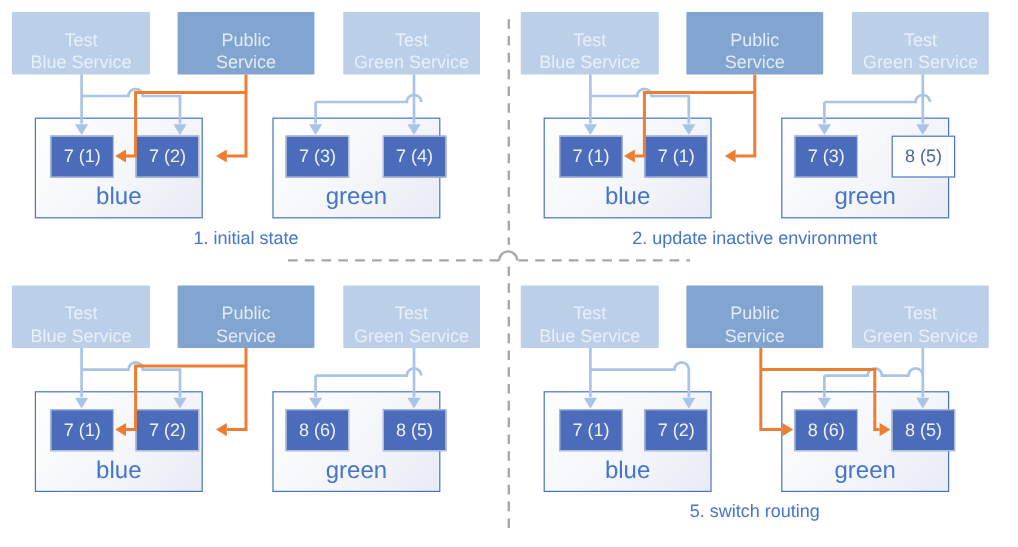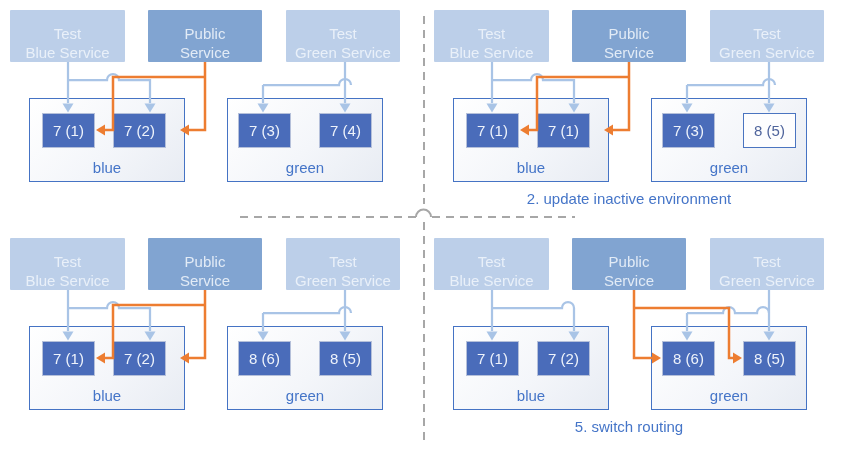--- a/index.html
+++ b/index.html
@@ -20,29 +20,29 @@
     text-align:center;font-size:15px;line-height:1.28;
     white-space:pre-line;border-radius:1px;
   }
   .svc-light{background:#bccfe9;color:#e9f0f9;}
   .svc-mid{background:#81a4d1;color:#e2ebf6;}
   .svc-1{left:10px;width:115px;}
   .svc-2{left:148px;width:114px;}
   .svc-3{left:286px;width:114px;}
 
   .env{
-    position:absolute;top:98px;width:156px;height:84px;
+    position:absolute;top:98px;width:140px;height:84px;
     border:1.5px solid #4573c4;box-sizing:border-box;
     background:linear-gradient(135deg,#ffffff 0%,#f4f6fa 55%,#e8ecf3 100%);
   }
   .env-blue{left:29px;}
   .env-green{left:227px;}
   .env-label{
     position:absolute;left:0;right:0;bottom:5px;
-    text-align:center;font-size:15px;color:#4575c8;
+    text-align:center;font-size:20px;color:#4575c8;
   }
   .pod{
     position:absolute;top:14px;width:53px;height:35px;
     display:flex;align-items:center;justify-content:center;
     font-size:15px;box-sizing:border-box;
   }
   .pod-solid{background:#4a6cba;color:#eef3fb;border:1px solid #b5c0da;}
   .pod-outline{background:#fdfdfe;color:#4f649c;border:1.5px solid #4a74c0;}
   .env-blue .pod-a{left:12px;}
   .env-blue .pod-b{left:83px;}
@@ -110,20 +110,21 @@
       </g>
       <g stroke="#ed7d31" stroke-width="2.5" fill="none">
         <path d="M205 62 V130 H189"></path>
         <path d="M205 77 H113 V130 H105"></path>
       </g>
       <g fill="#ed7d31">
         <polygon points="105,124.5 105,135.5 96,130"></polygon>
         <polygon points="189,124.5 189,135.5 180,130"></polygon>
       </g>
     </svg>
+    <div class="caption">1. initial state</div>
   </div>
 
   <div class="panel" id="panel-2">
     <div class="env env-blue">
       <div class="pod pod-a pod-solid">
           <span>7 (1)</span>
         </div>
       <div class="pod pod-b pod-solid">
           <span>7 (1)</span>
         </div>

